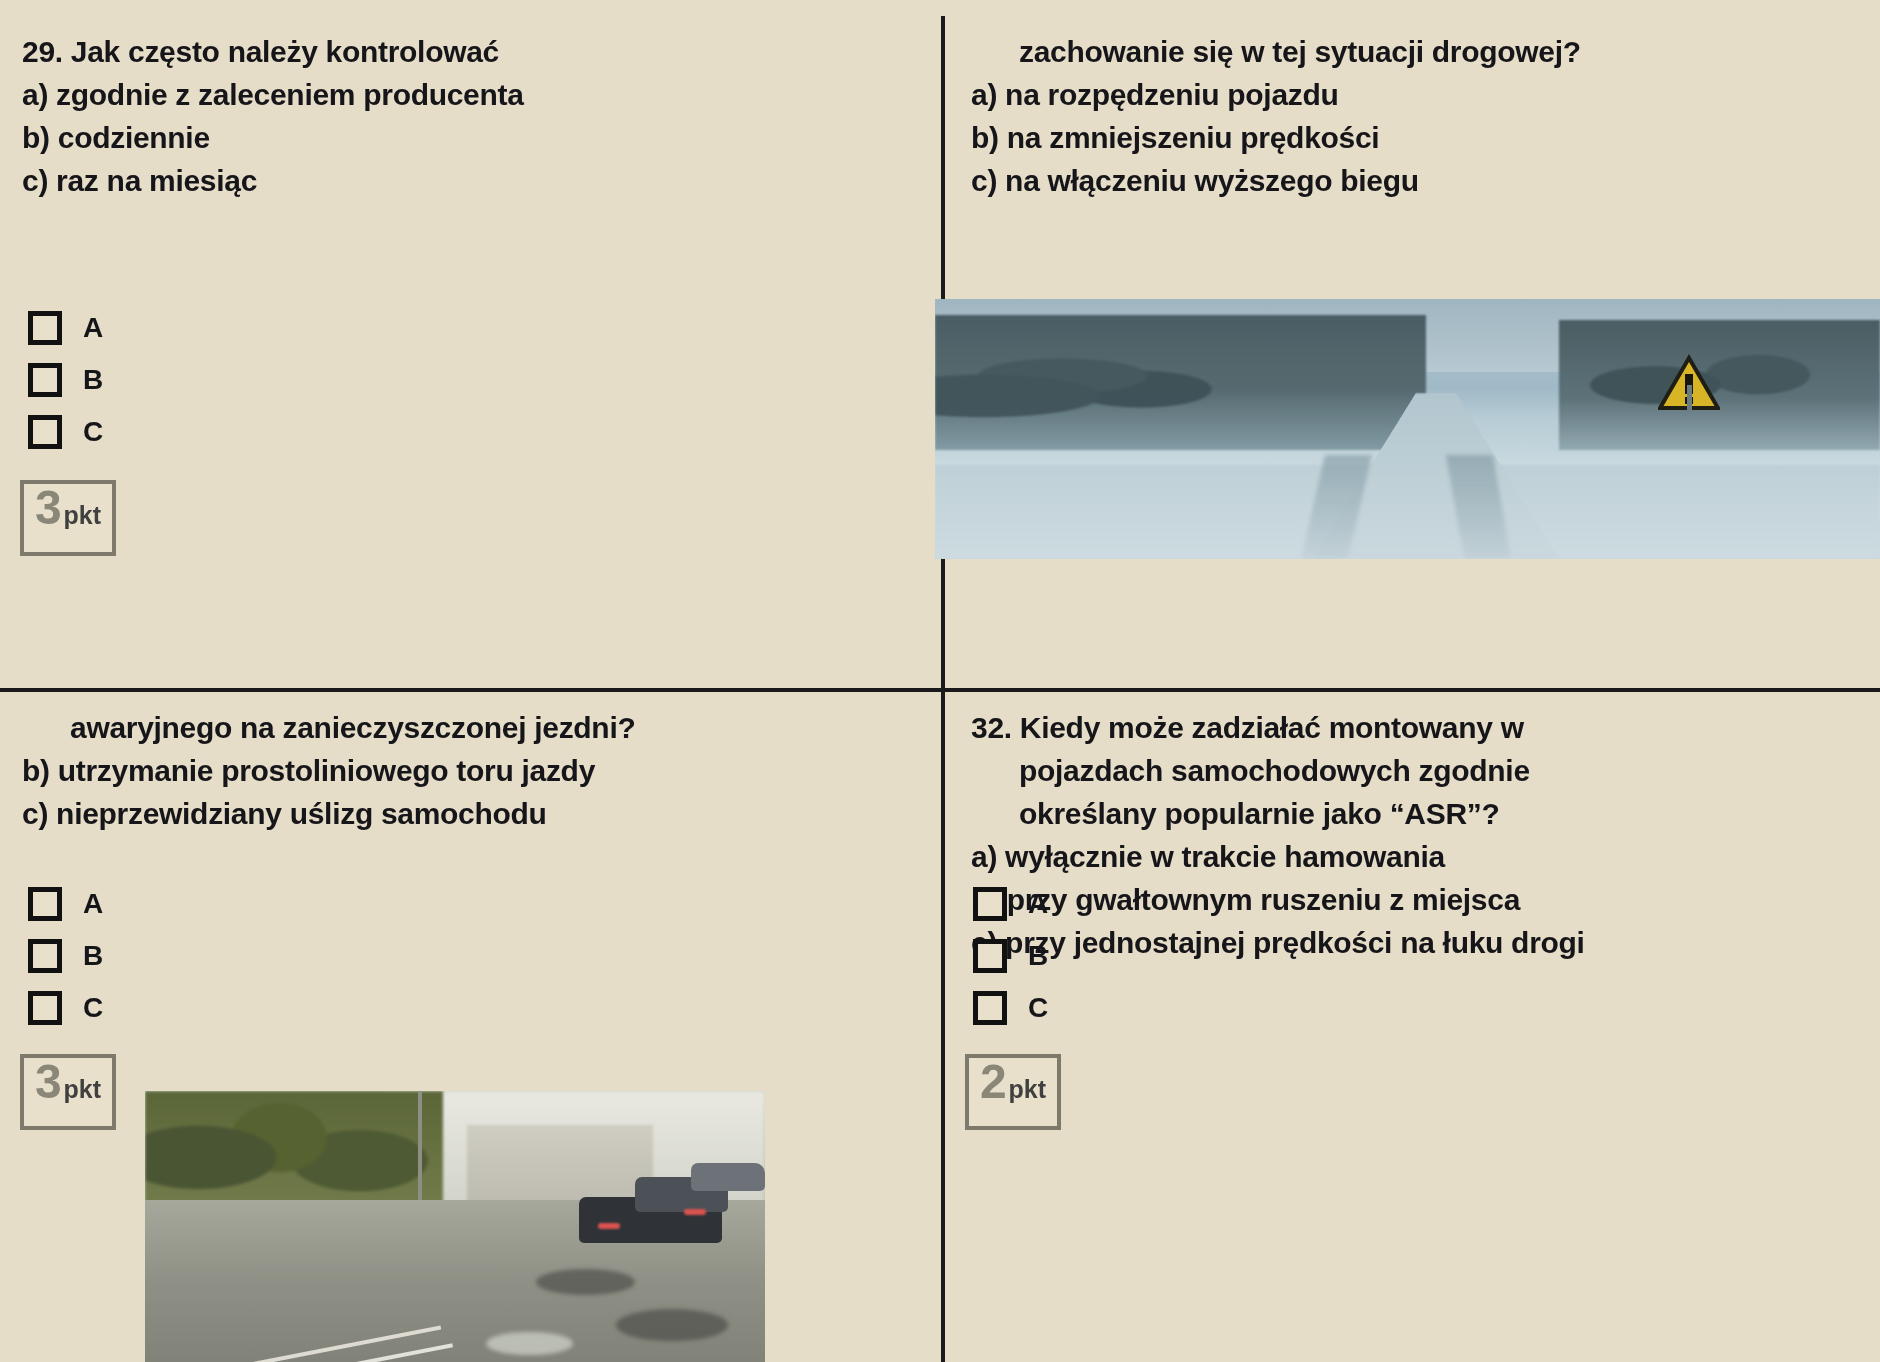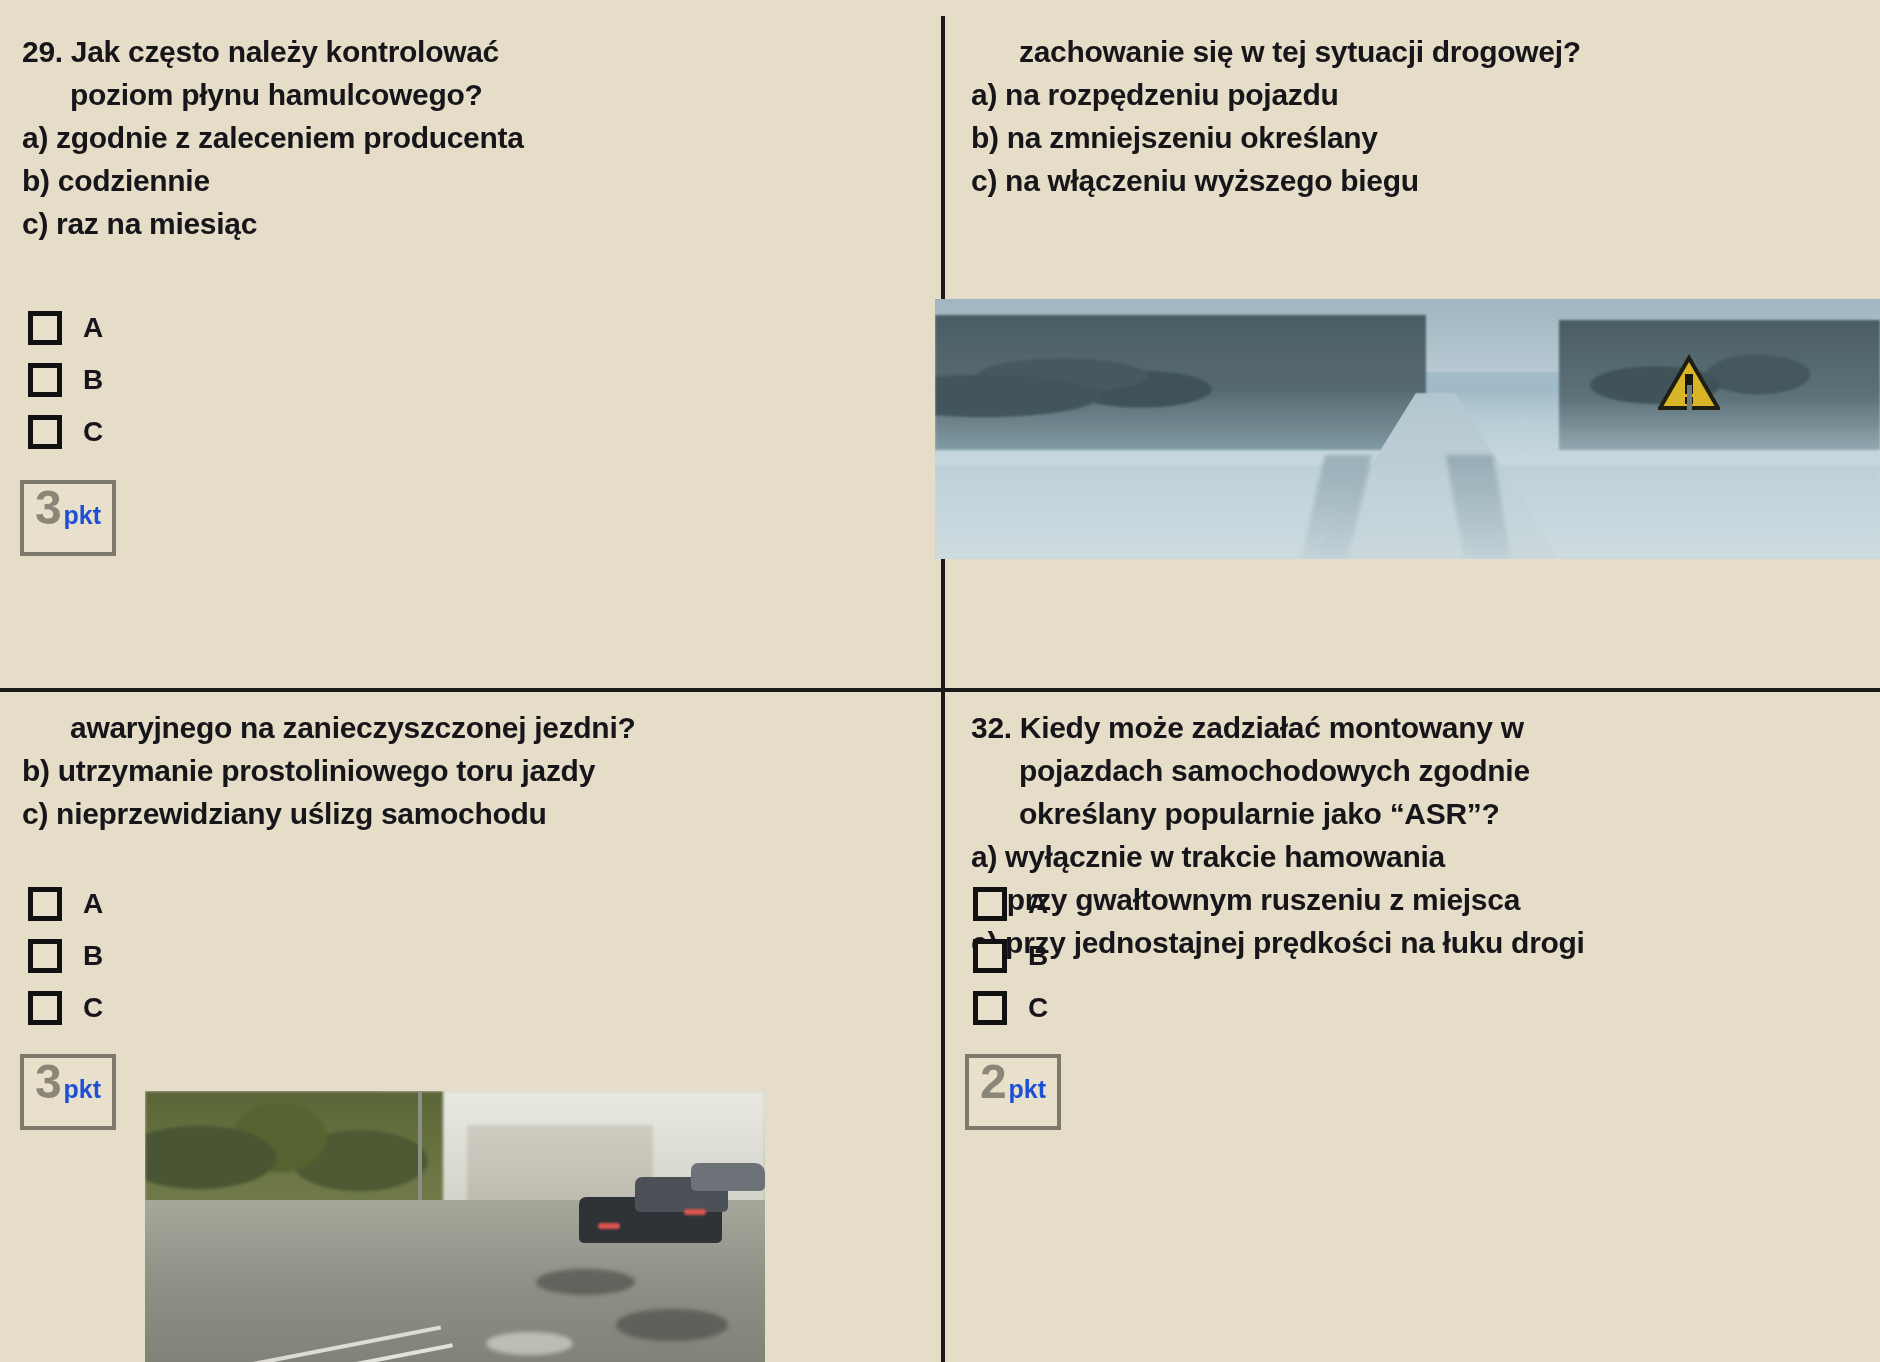--- a/index.html
+++ b/index.html
@@ -76,21 +76,21 @@
   .cell.q31 .ptsbox, .cell.q32 .ptsbox { left:20px; top:362px; }
   .ptsnum {
     font-size:48px;
     font-weight:bold;
     color:#8a8778;
     line-height:1;
   }
   .ptsunit {
     font-size:25px;
     font-weight:bold;
-    color:#1d4ed8;
+    color:#404040;
     margin-left:2px;
     text-align:center;
   }
 
   
   .photo { position:absolute; overflow:hidden; }
 
   
   .photo.winter {
     left:-10px; top:283px; width:945px; height:260px;
@@ -214,21 +214,20 @@
 <body>
 
 <div class="page">
 
   <div class="v-divider"></div>
   <div class="h-divider"></div>
 
   <div class="cell q29">
     <div class="qtext">
       <div class="qline">29. Jak często należy kontrolować</div>
-      <div class="qline indent">poziom płynu hamulcowego?</div>
       <div class="qline">a) zgodnie z zaleceniem producenta</div>
       <div class="qline">b) codziennie</div>
       <div class="qline">c) raz na miesiąc</div>
     </div>
     <div class="answers">
       <div class="ansrow">
         <span class="checkbox"></span>
         <span class="anslabel">A</span>
       </div>
       <div class="ansrow">
@@ -243,21 +242,21 @@
     <div class="ptsbox">
       <span class="ptsnum">3</span>
       <span class="ptsunit">pkt</span>
     </div>
   </div>
 
   <div class="cell q30">
     <div class="qtext">
       <div class="qline indent">zachowanie się w tej sytuacji drogowej?</div>
       <div class="qline">a) na rozpędzeniu pojazdu</div>
-      <div class="qline">b) na zmniejszeniu określany</div>
+      <div class="qline">b) na zmniejszeniu prędkości</div>
       <div class="qline">c) na włączeniu wyższego biegu</div>
     </div>
     <div class="answers">
       <div class="ansrow">
         <span class="checkbox"></span>
         <span class="anslabel">A</span>
       </div>
       <div class="ansrow">
         <span class="checkbox"></span>
         <span class="anslabel">B</span>

